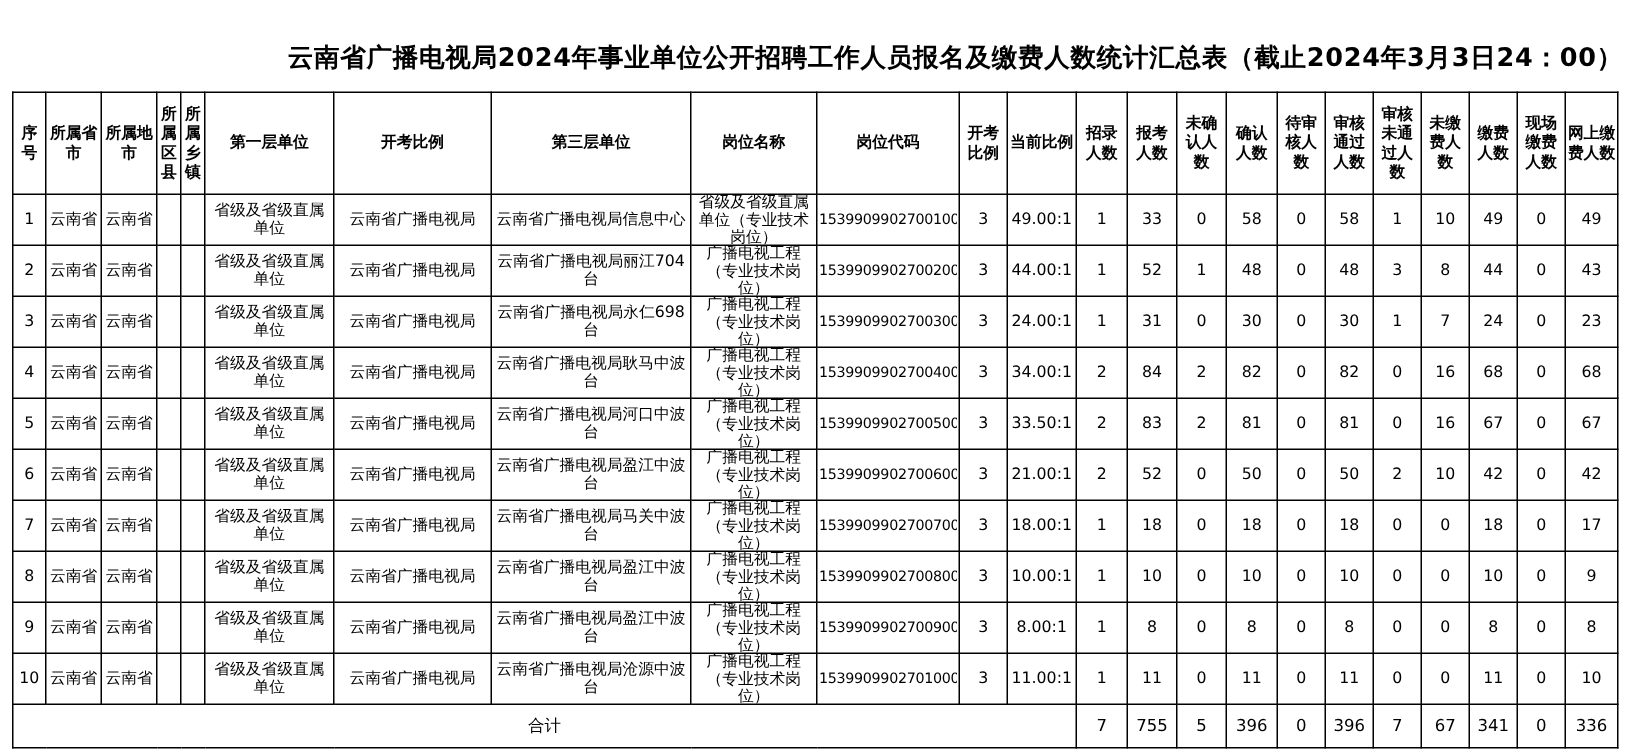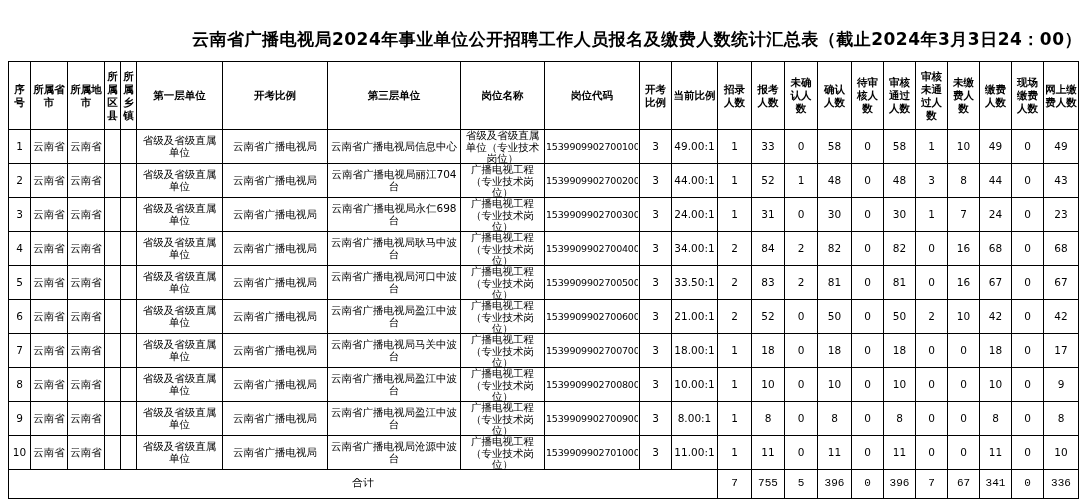--- a/index.html
+++ b/index.html
@@ -56,21 +56,21 @@
     max-height: 33px;
     overflow: hidden;
   }
   td.code-cell {
     font-size: 9.5px;
     white-space: nowrap;
     word-break: keep-all;
     letter-spacing: -0.2px;
   }
   tfoot tr { height: 29px; }
-  tfoot td { font-size: 11px; font-family: Liberation Mono, monospace; }
+  tfoot td { font-size: 11px; }
 </style>
 </head>
 <body>
 
 <div class="page">
   <div class="title">云南省广播电视局2024年事业单位公开招聘工作人员报名及缴费人数统计汇总表（截止2024年3月3日24：00）</div>
   <table class="report">
     <colgroup>
       <col style="width:22px">
         <col style="width:37px">

